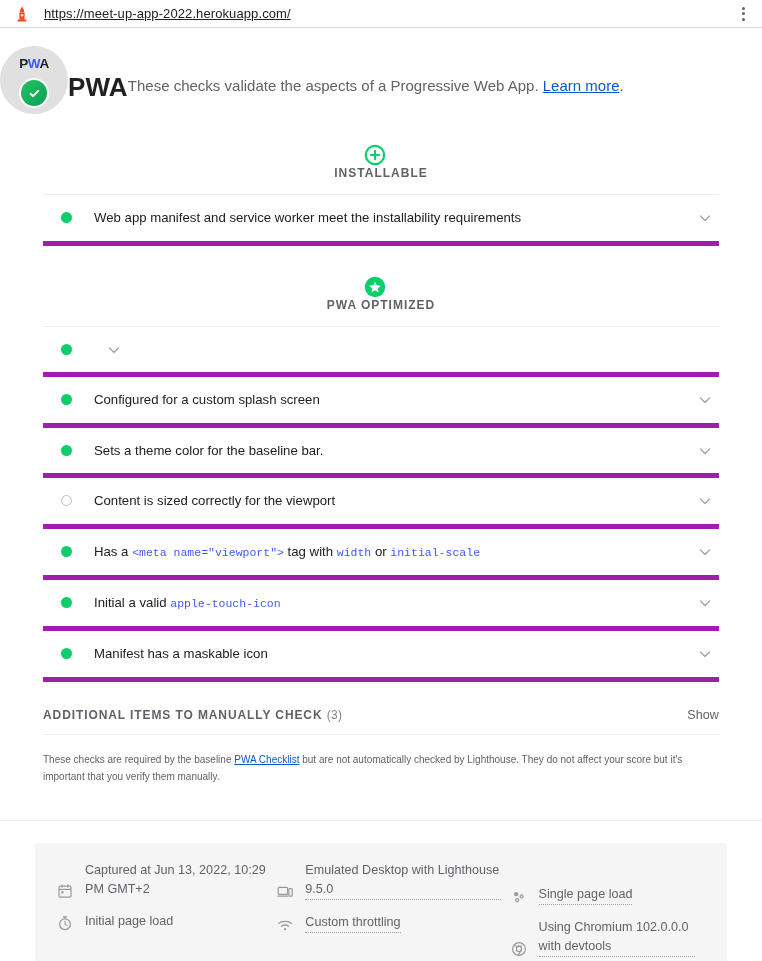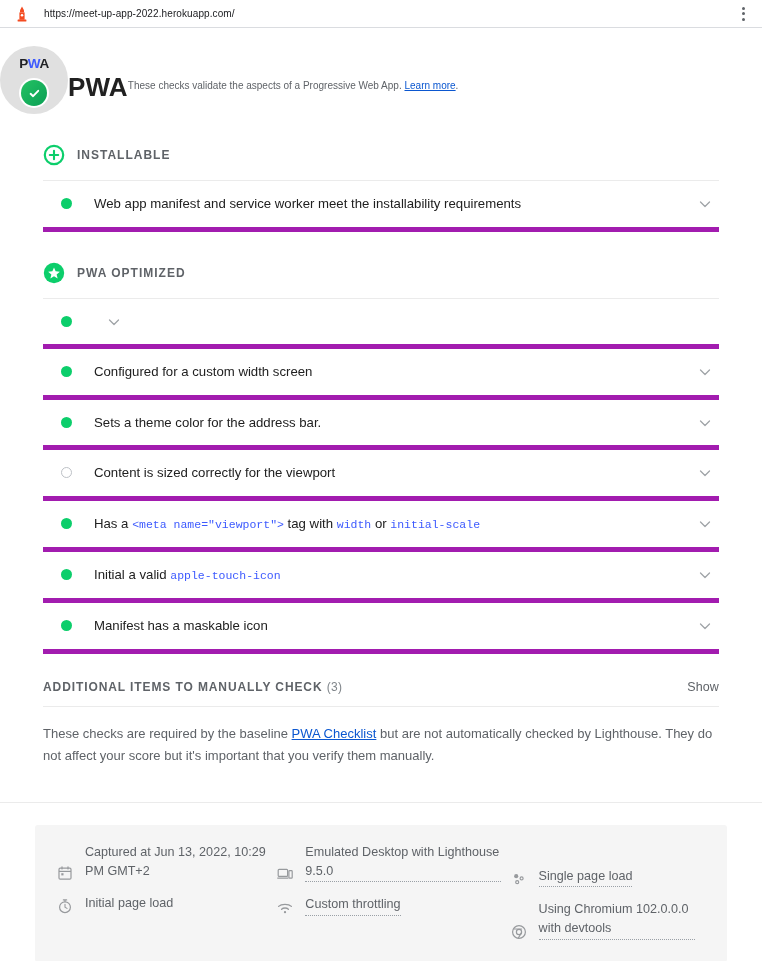--- a/index.html
+++ b/index.html
@@ -16,25 +16,26 @@
   .browser-bar {
     height: 28px;
     display: flex;
     align-items: center;
     padding: 0 10px 0 14px;
     background: #ffffff;
     border-bottom: 1px solid #dadce0;
   }
   .lh-favicon { width: 16px; height: 16px; flex: 0 0 16px; margin-right: 14px; }
   .bar-url {
-    font-size: 10px;
+    font-size: 13px;
     color: #202124;
     letter-spacing: .1px;
     white-space: nowrap;
     overflow: hidden;
+    text-decoration: underline;
   }
   .bar-spacer { flex: 1 1 auto; }
   .kebab { width: 18px; height: 20px; display:flex; flex-direction:column;
            align-items:center; justify-content:center; gap:2.5px; cursor:pointer; }
   .kebab i { width: 3px; height: 3px; border-radius: 50%; background: #5f6368; display:block; }
 
   
   .content { padding: 0 0 0 0; }
 
   .gauge-wrap { display:flex; flex-direction:row; align-items:center; padding-top: 18px; }
@@ -70,33 +71,34 @@
   .cat-title {
     text-align:center;
     font-size: 26px;
     font-weight: bold;
     color: #212121;
     margin: 14px 0 0 0;
     letter-spacing: .2px;
   }
   .cat-desc {
     text-align:center;
-    font-size: 10px;
+    font-size: 15px;
     color: #5f6368;
     margin: 12px 0 0 0;
     line-height: 1.45;
   }
   a.link { color: #0b57d0; text-decoration: underline; }
 
   .section { padding: 0 35px; }
 
   .group-head {
     display: flex; align-items: center;
     padding: 30px 0 14px 0;
     margin: 0 8px;
+    flex-direction: column;
   }
   .group-icon { width: 22px; height: 22px; flex:0 0 22px; margin-right: 12px; }
   .group-label {
     font-size: 12px;
     font-weight: bold;
     letter-spacing: 1.0px;
     color: #5f6368;
     text-transform: uppercase;
   }
 
@@ -135,21 +137,21 @@
   }
   .manual-title {
     font-size: 12px; font-weight: bold; letter-spacing: .9px;
     color: #5f6368; text-transform: uppercase;
   }
   .manual-count { font-weight: normal; color: #80868b; letter-spacing: .3px; }
   .manual-show { font-size: 12.5px; color: #5f6368; letter-spacing: .1px; }
 
   .manual-desc {
     margin: 16px 8px 0 8px;
-    font-size: 13px;
+    font-size: 10px;
     color: #5f6368;
     line-height: 1.75;
     max-width: 690px;
   }
 
   .divider-full { border-top: 1px solid #ebebeb; margin: 34px 0 0 0; }
 
   
   .meta-block {
     margin: 22px 35px 0 35px;
@@ -250,31 +252,31 @@
           <span class="audit-dot dot-pass"></span>
           <span class="chev">
             <svg viewBox="0 0 16 16" width="16" height="16">
                 <path d="M3.5 6 L8 10.5 L12.5 6" fill="none" stroke="#80868b" stroke-width="1.3" stroke-linecap="round" stroke-linejoin="round"></path>
               </svg>
           </span>
         </div>
 
         <div class="audit">
           <span class="audit-dot dot-pass"></span>
-          <span class="audit-text"><span>Configured for a custom width screen</span></span>
-          <span class="chev">
-            <svg viewBox="0 0 16 16" width="16" height="16">
-                <path d="M3.5 6 L8 10.5 L12.5 6" fill="none" stroke="#80868b" stroke-width="1.3" stroke-linecap="round" stroke-linejoin="round"></path>
-              </svg>
-          </span>
-        </div>
-
-        <div class="audit">
-          <span class="audit-dot dot-pass"></span>
-          <span class="audit-text"><span>Sets a theme color for the address bar.</span></span>
+          <span class="audit-text"><span>Configured for a custom splash screen</span></span>
+          <span class="chev">
+            <svg viewBox="0 0 16 16" width="16" height="16">
+                <path d="M3.5 6 L8 10.5 L12.5 6" fill="none" stroke="#80868b" stroke-width="1.3" stroke-linecap="round" stroke-linejoin="round"></path>
+              </svg>
+          </span>
+        </div>
+
+        <div class="audit">
+          <span class="audit-dot dot-pass"></span>
+          <span class="audit-text"><span>Sets a theme color for the baseline bar.</span></span>
           <span class="chev">
             <svg viewBox="0 0 16 16" width="16" height="16">
                 <path d="M3.5 6 L8 10.5 L12.5 6" fill="none" stroke="#80868b" stroke-width="1.3" stroke-linecap="round" stroke-linejoin="round"></path>
               </svg>
           </span>
         </div>
 
         <div class="audit">
           <span class="audit-dot dot-na"></span>
           <span class="audit-text"><span>Content is sized correctly for the viewport</span></span>

